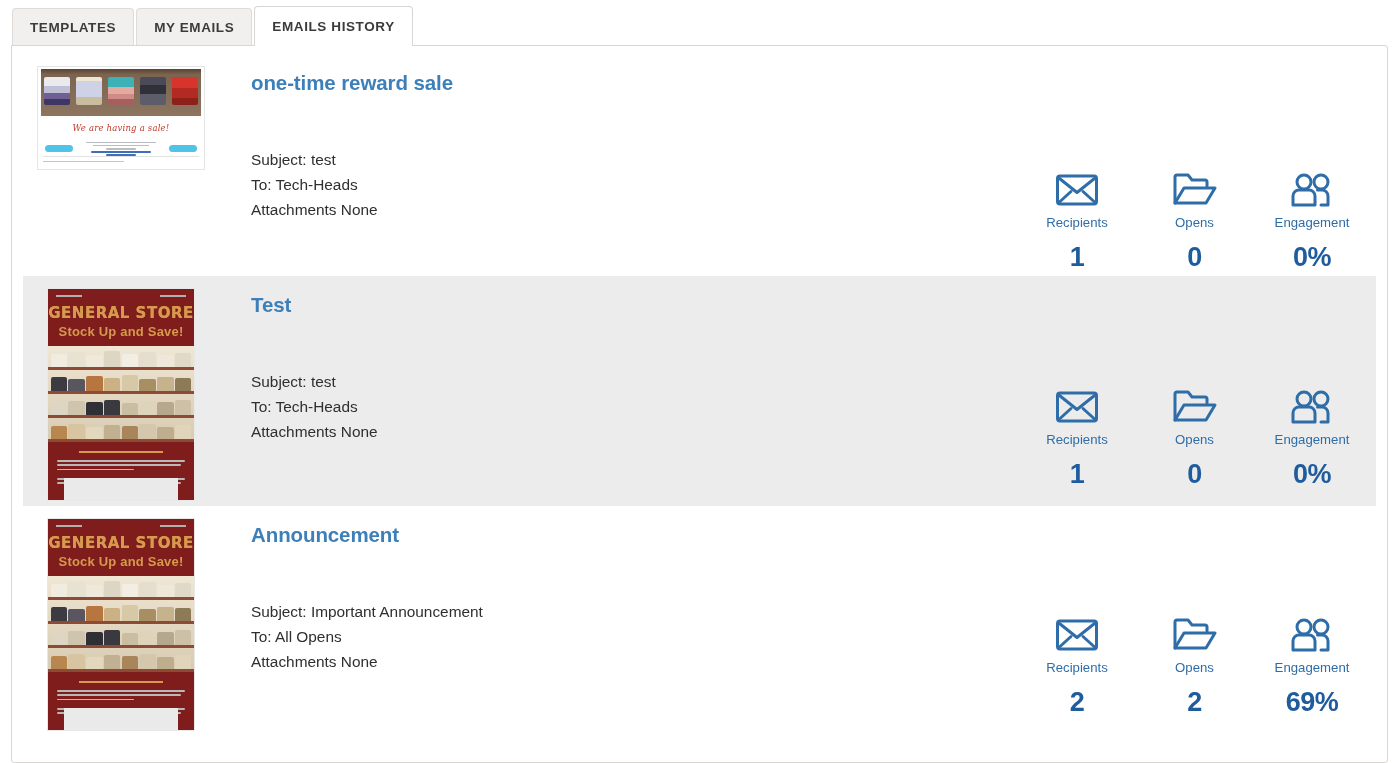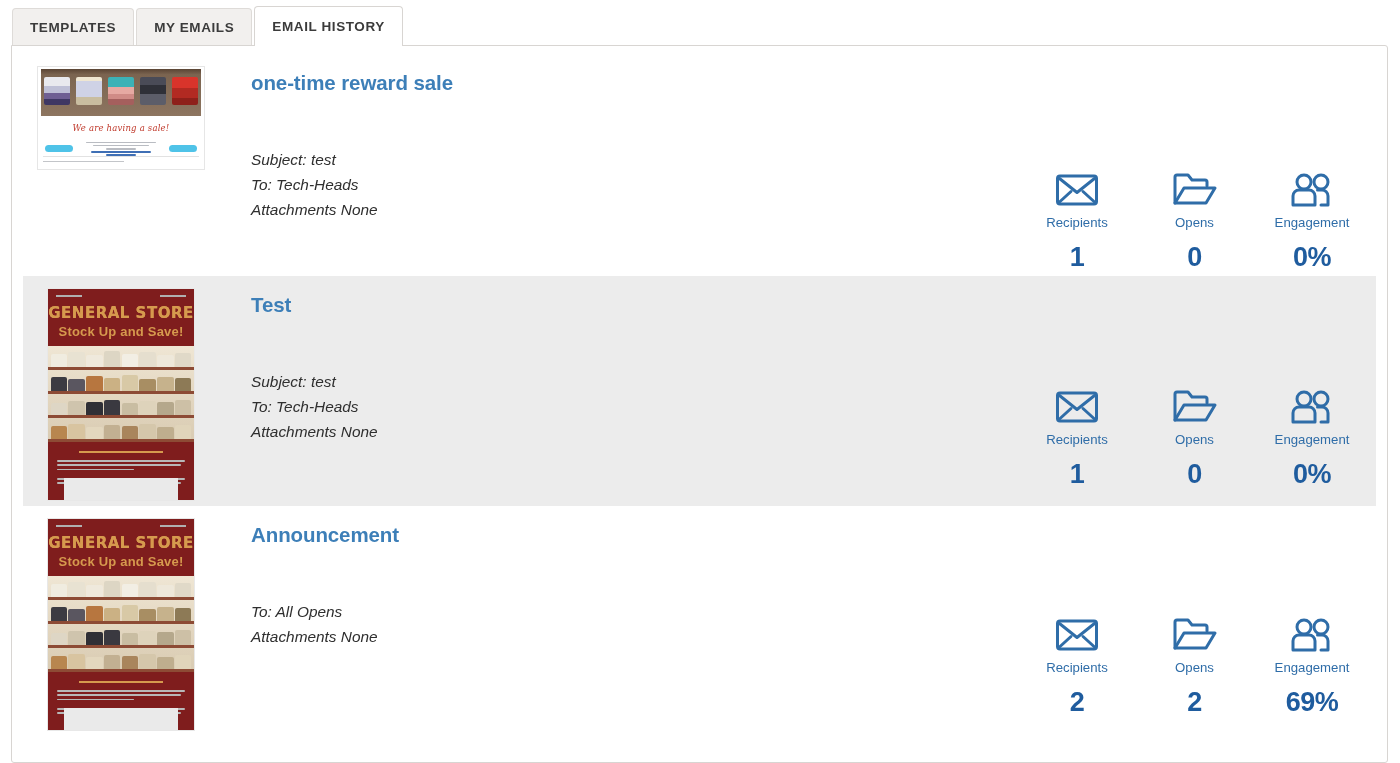--- a/index.html
+++ b/index.html
@@ -231,21 +231,20 @@
     cursor: pointer;
     display: inline-block;
     line-height: 1.1;
   }
   .meta { margin-top: 52px; }
   .meta-line {
     font-size: 15.4px;
     color: #2f2f2f;
     line-height: 25px;
     white-space: nowrap;
-    font-style: italic;
   }
   .row-r2 .meta { margin-top: 52px; }
   .row-r3 .meta { margin-top: 52px; }
 
   
   .stats {
     display: flex;
     flex: 0 0 355px;
     width: 355px;
     justify-content: space-between;
@@ -280,21 +279,21 @@
 <div id="app">
 
   <div class="tabbar">
     <div class="tab">
       <span>TEMPLATES</span>
     </div>
     <div class="tab">
       <span>MY EMAILS</span>
     </div>
     <div class="tab active">
-      <span>EMAIL HISTORY</span>
+      <span>EMAILS HISTORY</span>
     </div>
   </div>
 
   <div class="panel">
 
     <div class="row row-r1">
 
       <div class="thumb-wrap">
         <div class="thumb-sale">
           <div class="ts-photo">
@@ -542,20 +541,21 @@
             <div class="tl s1"></div>
               <div class="tl s2"></div>
           </div>
           <div class="gs-bottom"></div>
         </div>
       </div>
 
       <div class="info">
         <div class="email-title">Announcement</div>
         <div class="meta">
+          <div class="meta-line">Subject: Important Announcement</div>
           <div class="meta-line">To: All Opens</div>
           <div class="meta-line">Attachments None</div>
         </div>
       </div>
 
       <div class="stats">
         <div class="stat">
           <div class="ico">
             <svg width="44" height="34" viewBox="0 0 44 34" fill="none" stroke="#2f6da8" stroke-width="3" stroke-linejoin="round" stroke-linecap="round">
               <rect x="2.5" y="3" width="39" height="28" rx="2.5"></rect>

